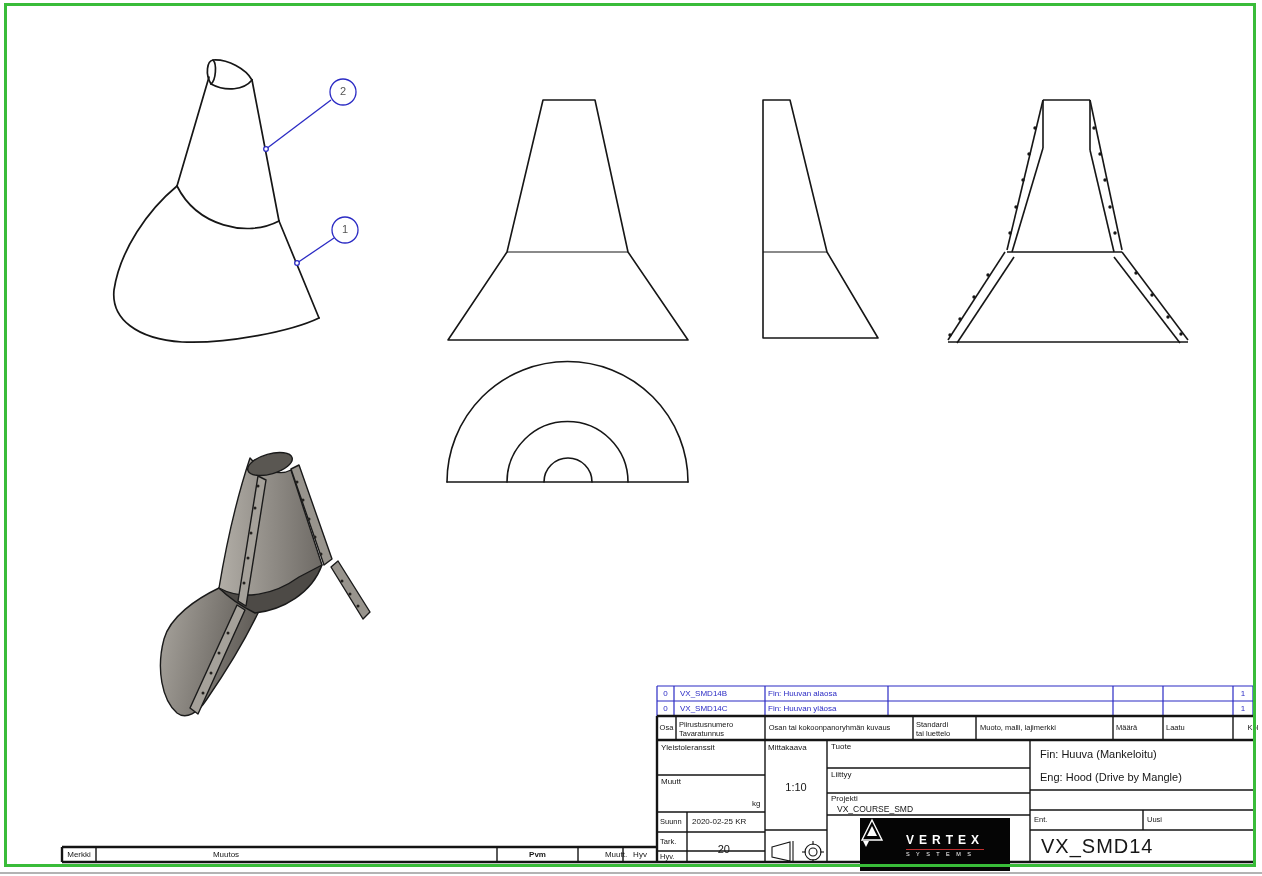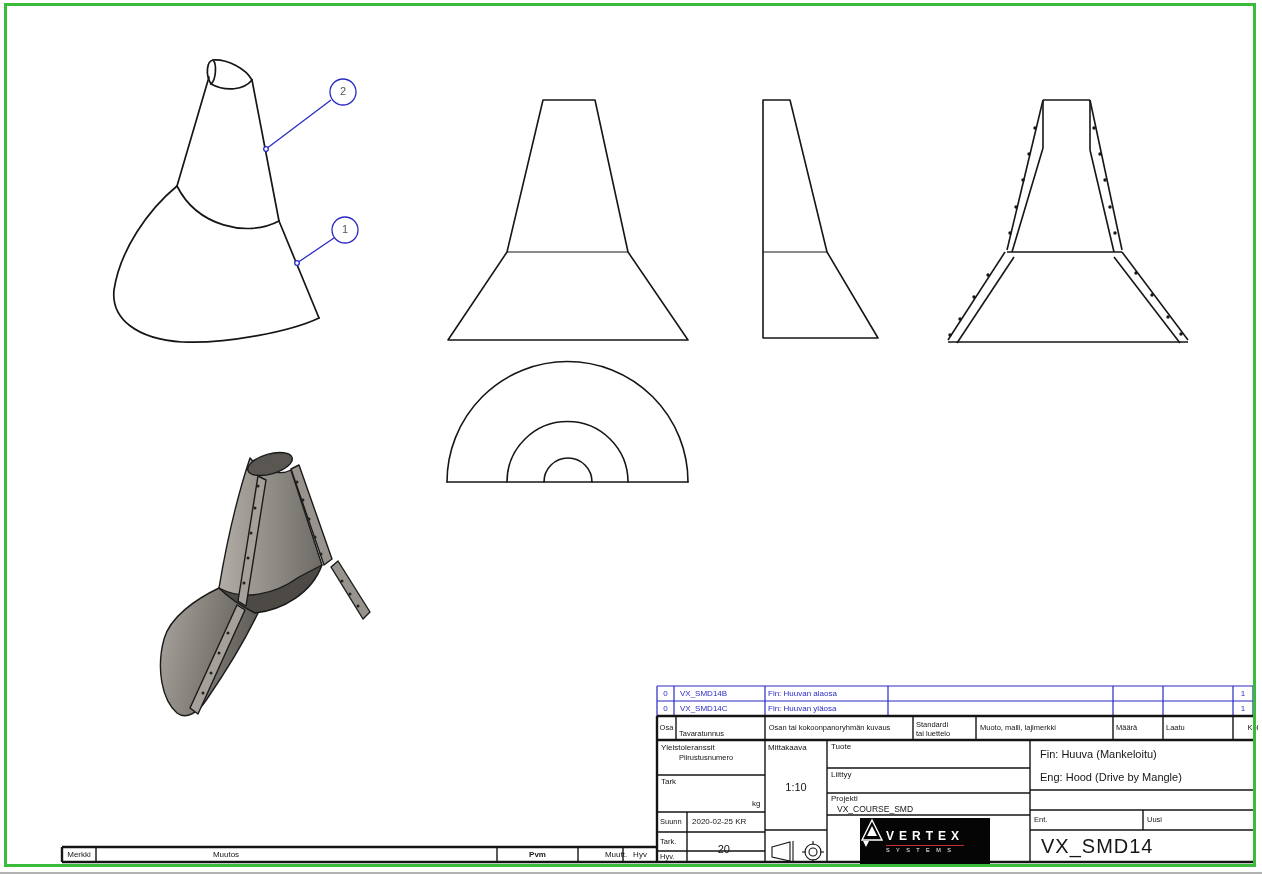--- a/index.html
+++ b/index.html
@@ -12,22 +12,22 @@
   .t{position:absolute;font-size:8px;line-height:1;color:#161616;white-space:nowrap;}
   .t7{font-size:7.5px;}
   .t85{font-size:8.5px;}
   .t11{font-size:11px;}
   .t20{font-size:20px;letter-spacing:1px;}
   .c{text-align:center;}
   .r{text-align:right;}
   .blue{color:#2b2bc4;}
   .gray{color:#555;}
   .two{line-height:9.5px;}
-  #vertex-logo{position:absolute;left:860px;top:818px;width:130px;height:46px;background:#050505;
-    display:flex;align-items:center;justify-content:center;gap:7px;}
+  #vertex-logo{position:absolute;left:860px;top:818px;width:130px;height:53px;background:#050505;
+    display:flex;align-items:center;justify-content:center;gap:7px;padding-left:20px;}
   #vertex-logo .txt{display:flex;flex-direction:column;align-items:flex-start;}
   #vertex-logo .brand{color:#fff;font-size:12px;letter-spacing:5px;font-weight:bold;}
   #vertex-logo .rule{width:78px;height:1px;background:#c03030;margin:2px 0 1px 0;}
   #vertex-logo .sub{color:#fff;font-size:5.5px;letter-spacing:2.5px;}
 </style>
 </head>
 <body>
 
 <div id="stage">
 
@@ -220,32 +220,32 @@
   <div class="t blue c" style="left:657px;top:686px;width:17px;line-height:15px;">0</div>
   <div class="t blue" style="left:680px;top:686px;line-height:15px;">VX_SMD14B</div>
   <div class="t blue" style="left:768px;top:686px;line-height:15px;">Fin: Huuvan alaosa</div>
   <div class="t blue c" style="left:1233px;top:686px;width:20px;line-height:15px;">1</div>
   <div class="t blue c" style="left:657px;top:701px;width:17px;line-height:15px;">0</div>
   <div class="t blue" style="left:680px;top:701px;line-height:15px;">VX_SMD14C</div>
   <div class="t blue" style="left:768px;top:701px;line-height:15px;">Fin: Huuvan yläosa</div>
   <div class="t blue c" style="left:1233px;top:701px;width:20px;line-height:15px;">1</div>
 
   <div class="t t7 c" style="left:657px;top:716px;width:19px;line-height:24px;">Osa</div>
-  <div class="t t7 two" style="left:679px;top:720px;margin-top:33px;">Piirustusnumero</div>
+  <div class="t t7 two" style="left:679px;top:720px;">Piirustusnumero</div>
   <div class="t t7 two" style="left:679px;top:729px;">Tavaratunnus</div>
   <div class="t t7 c" style="left:765px;top:716px;width:129px;line-height:24px;">Osan tai kokoonpanoryhmän kuvaus</div>
   <div class="t t7 two" style="left:916px;top:720px;">Standardi</div>
   <div class="t t7 two" style="left:916px;top:729px;">tai luettelo</div>
   <div class="t t7" style="left:980px;top:716px;line-height:24px;">Muoto, malli, lajimerkki</div>
   <div class="t t7" style="left:1116px;top:716px;line-height:24px;">Määrä</div>
   <div class="t t7" style="left:1166px;top:716px;line-height:24px;">Laatu</div>
   <div class="t t7 c" style="left:1233px;top:716px;width:40px;line-height:24px;">Kpl</div>
 
   <div class="t" style="left:661px;top:744px;">Yleistoleranssit</div>
-  <div class="t" style="left:661px;top:778px;">Tark</div>
+  <div class="t" style="left:661px;top:778px;">Muutt</div>
   <div class="t t11 r" style="left:695px;top:844px;width:35px;">20</div>
   <div class="t" style="left:752px;top:800px;">kg</div>
   <div class="t t7" style="left:660px;top:812px;line-height:20px;">Suunn</div>
   <div class="t" style="left:692px;top:812px;line-height:20px;">2020-02-25 KR</div>
   <div class="t t7" style="left:660px;top:832px;line-height:19px;">Tark.</div>
   <div class="t t7" style="left:660px;top:851px;line-height:11px;">Hyv.</div>
   <div class="t" style="left:768px;top:744px;">Mittakaava</div>
   <div class="t t11 c" style="left:765px;top:782px;width:62px;">1:10</div>
   <div class="t" style="left:831px;top:743px;">Tuote</div>
   <div class="t" style="left:831px;top:771px;">Liittyy</div>

